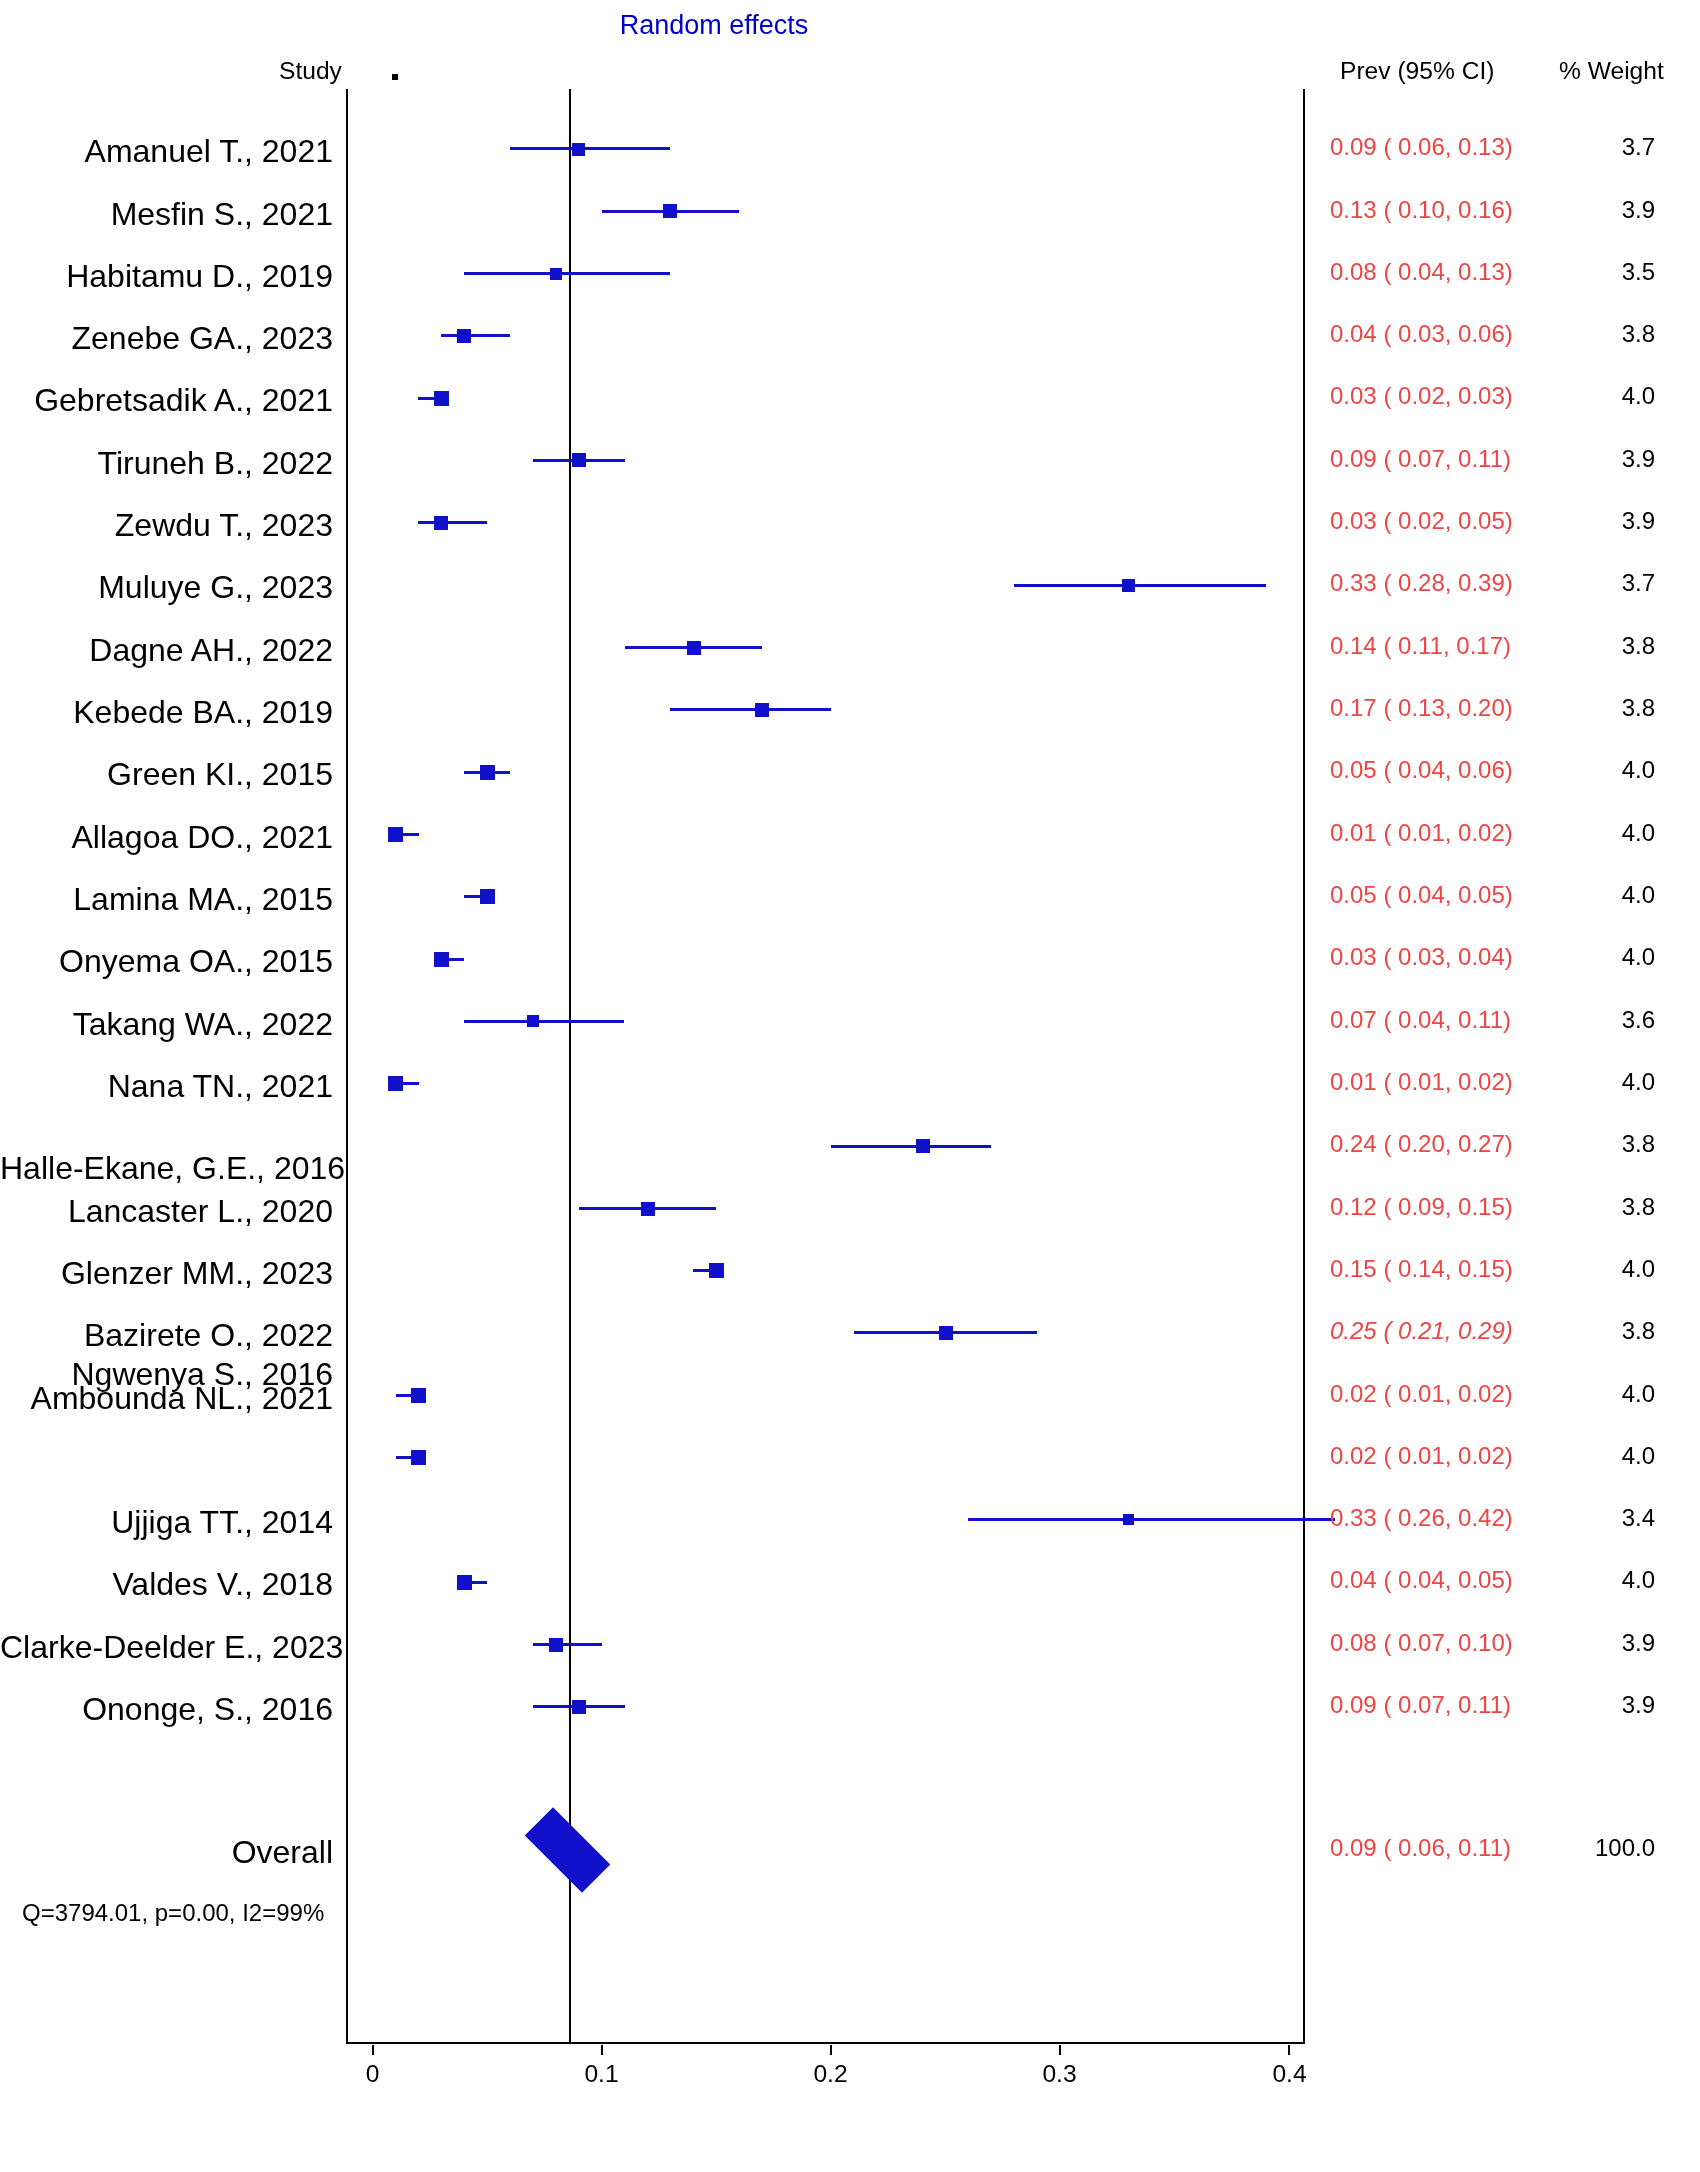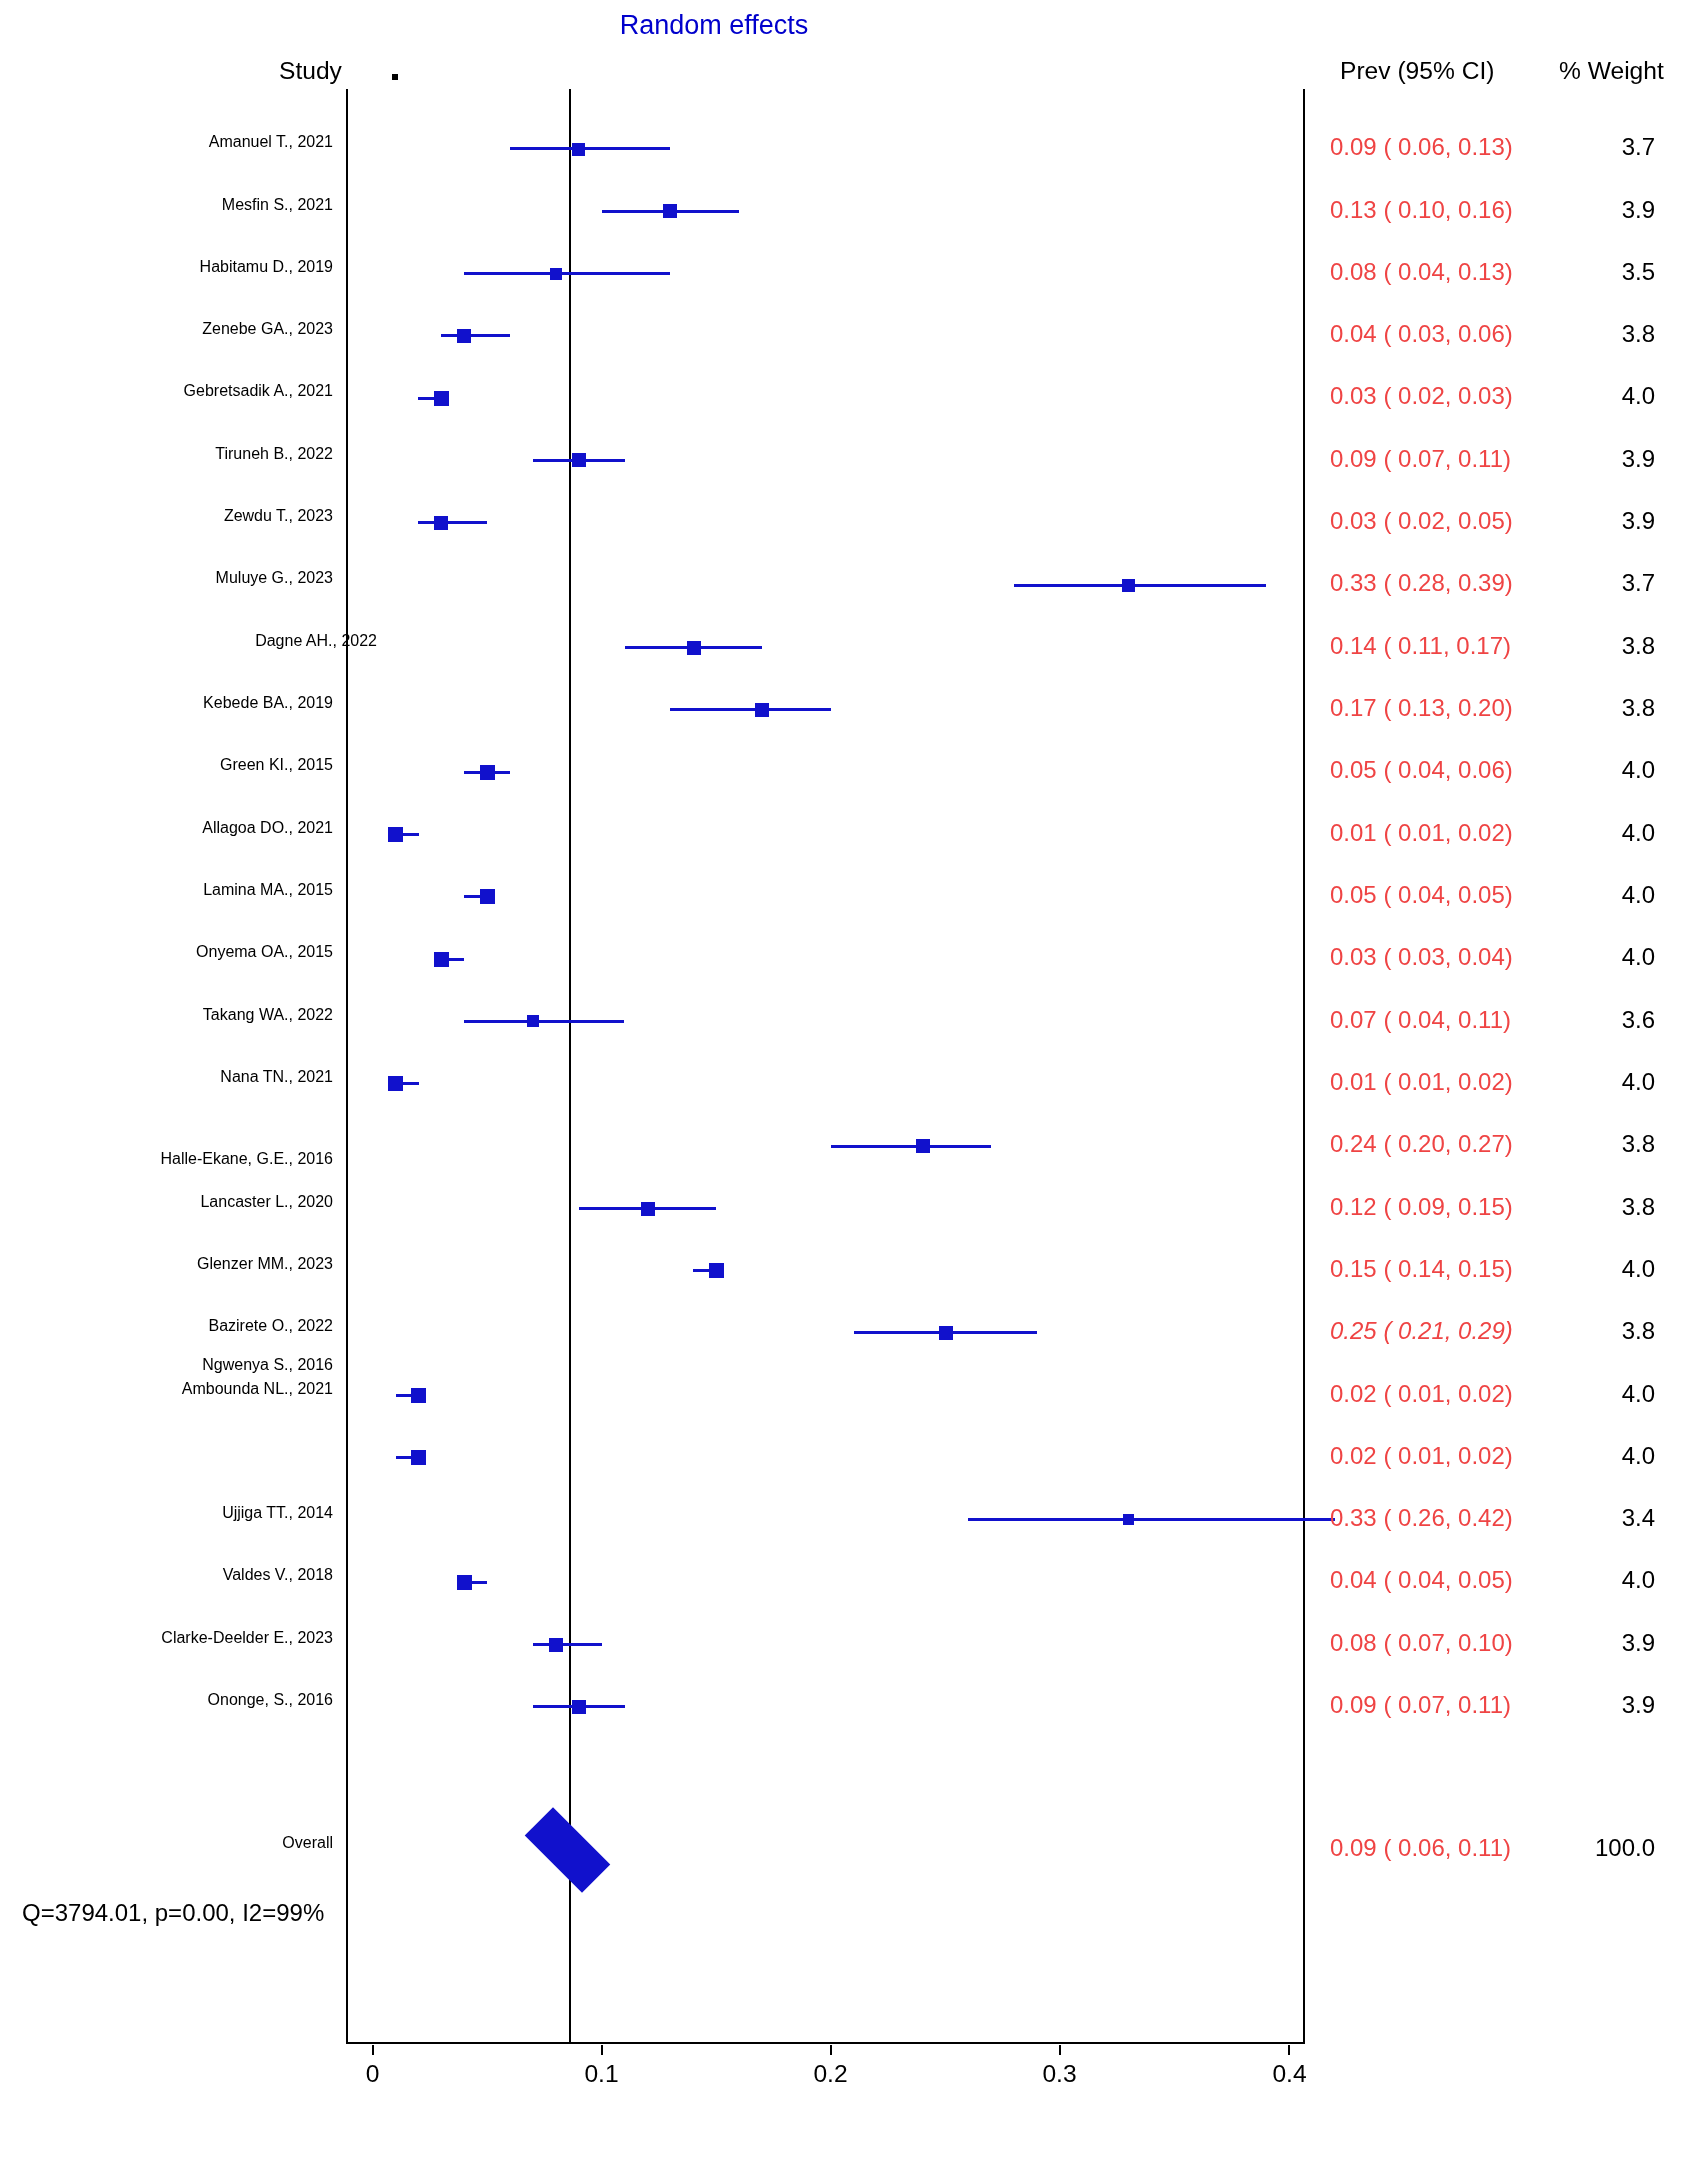--- a/index.html
+++ b/index.html
@@ -25,21 +25,21 @@
     font-size: 27px;
     text-align: center;
     white-space: nowrap;
   }
   .hdr {
     font-size: 24.6px;
     color: #000000;
     white-space: nowrap;
   }
   .study-label {
-    font-size: 16px;
+    font-size: 32px;
     text-align: right;
     white-space: nowrap;
     color: #000000;
   }
   .stat-text {
     font-size: 24px;
     white-space: nowrap;
     color: #ef4444;
     font-variant-numeric: tabular-nums;
   }
@@ -156,21 +156,21 @@
     <div class="abs marker" style="left: 434px; top: 516px; width: 14.3px; height: 14.3px;"></div>
     <div class="abs stat-text" style="left: 1330px; top: 507px;">0.03 (  0.02,  0.05)</div>
     <div class="abs weight-text" style="left: 1560px; top: 507px; width: 95px; text-align: right;">3.9</div>
     <div class="abs study-label" style="left: 0px; top: 569px; width: 333px;">Muluye G., 2023</div>
     <div class="abs ci-line" style="left: 1014px; top: 584px; width: 252px;"></div>
     <div class="abs marker" style="left: 1014px; top: 584px; width: 2.4px; height: 3.2px;"></div>
     <div class="abs marker" style="left: 1264px; top: 584px; width: 2.4px; height: 3.2px;"></div>
     <div class="abs marker" style="left: 1122px; top: 579px; width: 13px; height: 13px;"></div>
     <div class="abs stat-text" style="left: 1330px; top: 569px;">0.33 (  0.28,  0.39)</div>
     <div class="abs weight-text" style="left: 1560px; top: 569px; width: 95px; text-align: right;">3.7</div>
-    <div class="abs study-label" style="left: 0px; top: 632px; width: 333px; padding-left: 44px;">Dagne AH., 2022</div>
+    <div class="abs study-label" style="left: 0px; top: 632px; width: 333px;">Dagne AH., 2022</div>
     <div class="abs ci-line" style="left: 625px; top: 646px; width: 137px;"></div>
     <div class="abs marker" style="left: 625px; top: 646px; width: 2.4px; height: 3.2px;"></div>
     <div class="abs marker" style="left: 760px; top: 646px; width: 2.4px; height: 3.2px;"></div>
     <div class="abs marker" style="left: 687px; top: 641px; width: 13.6px; height: 13.6px;"></div>
     <div class="abs stat-text" style="left: 1330px; top: 632px;">0.14 (  0.11,  0.17)</div>
     <div class="abs weight-text" style="left: 1560px; top: 632px; width: 95px; text-align: right;">3.8</div>
     <div class="abs study-label" style="left: 0px; top: 694px; width: 333px;">Kebede BA., 2019</div>
     <div class="abs ci-line" style="left: 670px; top: 708px; width: 160px;"></div>
     <div class="abs marker" style="left: 670px; top: 708px; width: 2.4px; height: 3.2px;"></div>
     <div class="abs marker" style="left: 829px; top: 708px; width: 2.4px; height: 3.2px;"></div>

